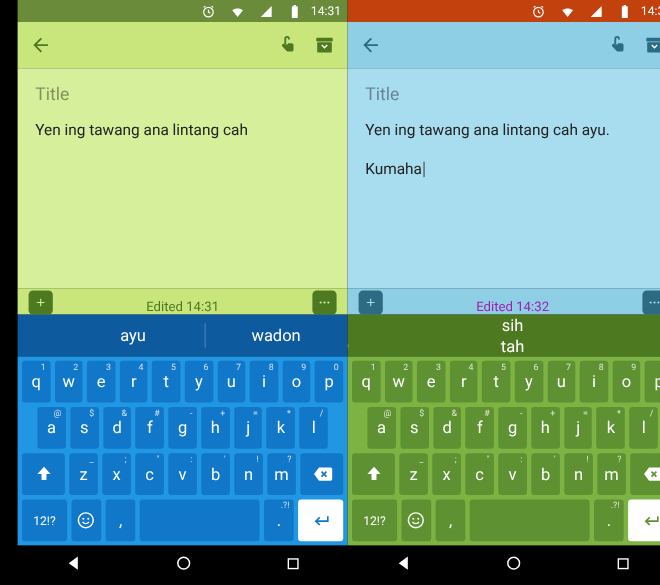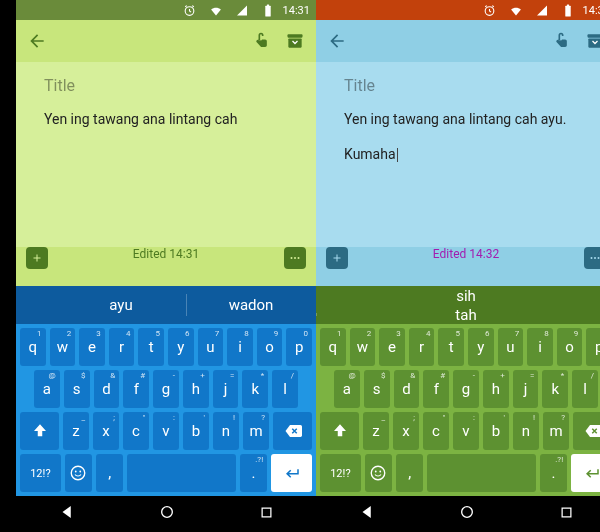--- a/index.html
+++ b/index.html
@@ -12,28 +12,28 @@
   .pane.right .status { background: #c2410c; }
 
   .appbar { height: 42px; display: flex; align-items: center; justify-content: space-between; padding: 0 10px; }
   .pane.left .appbar { background: #c8e67c; }
   .pane.right .appbar { background: #8fcfe5; }
   .appbar .right { display: flex; gap: 12px; align-items: center; }
   .icon { width: 22px; height: 22px; display:flex; align-items:center; justify-content:center; }
   .pane.left .tint { color: #4d7a21; fill: #4d7a21; }
   .pane.right .tint { color: #2c6b83; fill: #2c6b83; }
 
-  .content { flex: 1; padding: 14px 16px 0 28px; font-size: 14px; }
+  .content { flex: 1; padding: 14px 16px 0 16px; font-size: 14px; }
   .pane.left .content { background: #d6ef9a; color: #222; }
   .pane.right .content { background: #a8dcef; color: #222; }
   .title-ph { color: rgba(0,0,0,0.4); font-size: 16px; margin-bottom: 14px; }
   .body-text { font-size: 14px; line-height: 1.5; }
   .cursor { display:inline-block; width:1px; height:14px; background:#444; vertical-align:middle; margin-left:1px; }
 
-  .footer { height: 39px; display:flex; align-items:flex-start; justify-content:space-between; padding: 0 10px; font-size: 12px; }
+  .footer { height: 24px; display:flex; align-items:flex-end; justify-content:space-between; padding: 0 10px; font-size: 12px; }
   .pane.left .footer { background: #c8e67c; color:#4d7a21; }
   .pane.right .footer { background: #8fcfe5; color:#a21caf; }
   .sq-btn { width:22px; height:22px; border-radius:4px; display:flex; align-items:center; justify-content:center; }
   .pane.left .sq-btn { background:#4d7a21; color:#d6ef9a; }
   .pane.right .sq-btn { background:#2c6b83; color:#a8dcef; }
 
   .suggest { height: 38px; display:flex; }
   .pane.left .suggest { background:#0d5b9e;padding-left:40px; }
   .pane.right .suggest { background:#4d7a21;flex-direction:column; }
   .sugg { flex:1; display:flex; align-items:center; justify-content:center; color:#fff; font-size:15px; position:relative; }

